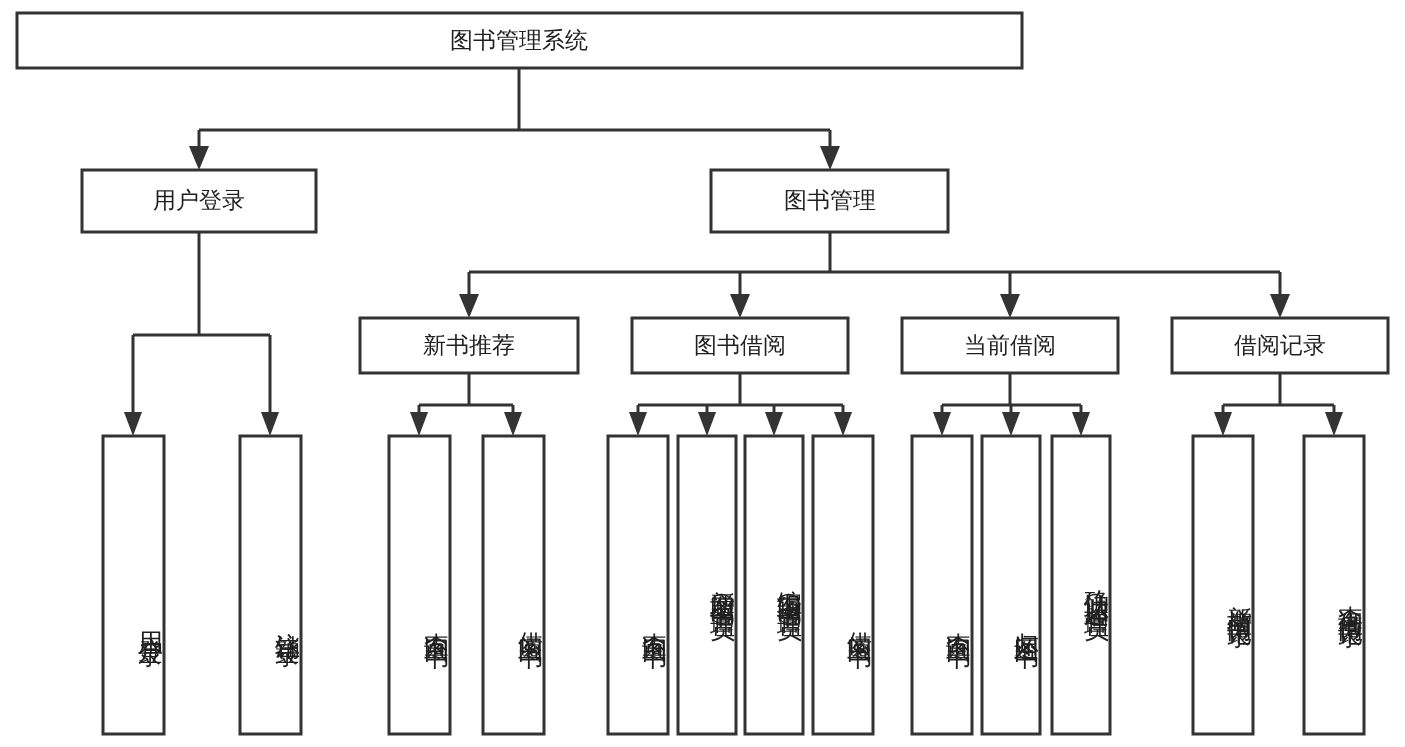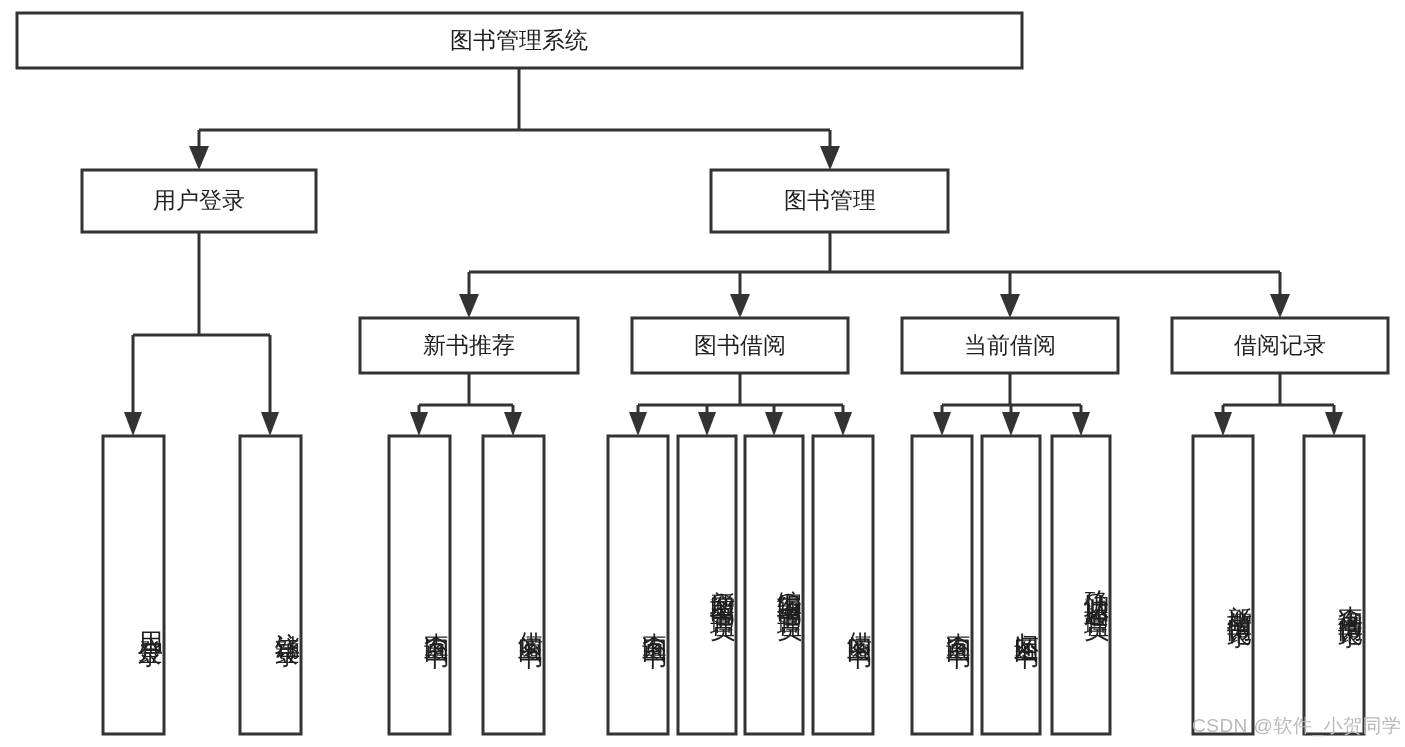--- a/index.html
+++ b/index.html
@@ -225,15 +225,14 @@
   <div class="vlabel" style="left:745px; top:442px; width:58px; height:292px;">编辑图书（管理员）</div>
   <div class="vlabel" style="left:813px; top:505px; width:60px; height:229px;">借阅图书</div>
 
   <div class="vlabel" style="left:912px; top:505px; width:60px; height:229px;">查询图书</div>
   <div class="vlabel" style="left:982px; top:505px; width:58px; height:229px;">归还图书</div>
   <div class="vlabel" style="left:1052px; top:442px; width:58px; height:292px;">确认归还（管理员）</div>
 
   <div class="vlabel" style="left:1193px; top:460px; width:60px; height:274px;">新增借阅记录</div>
   <div class="vlabel" style="left:1304px; top:460px; width:60px; height:274px;">查询借阅记录</div>
 
-  <div class="watermark" style="left:1192px; top:713px;">CSDN @软件_小贺同学</div>
 
 </div>
 
 </body></html>

